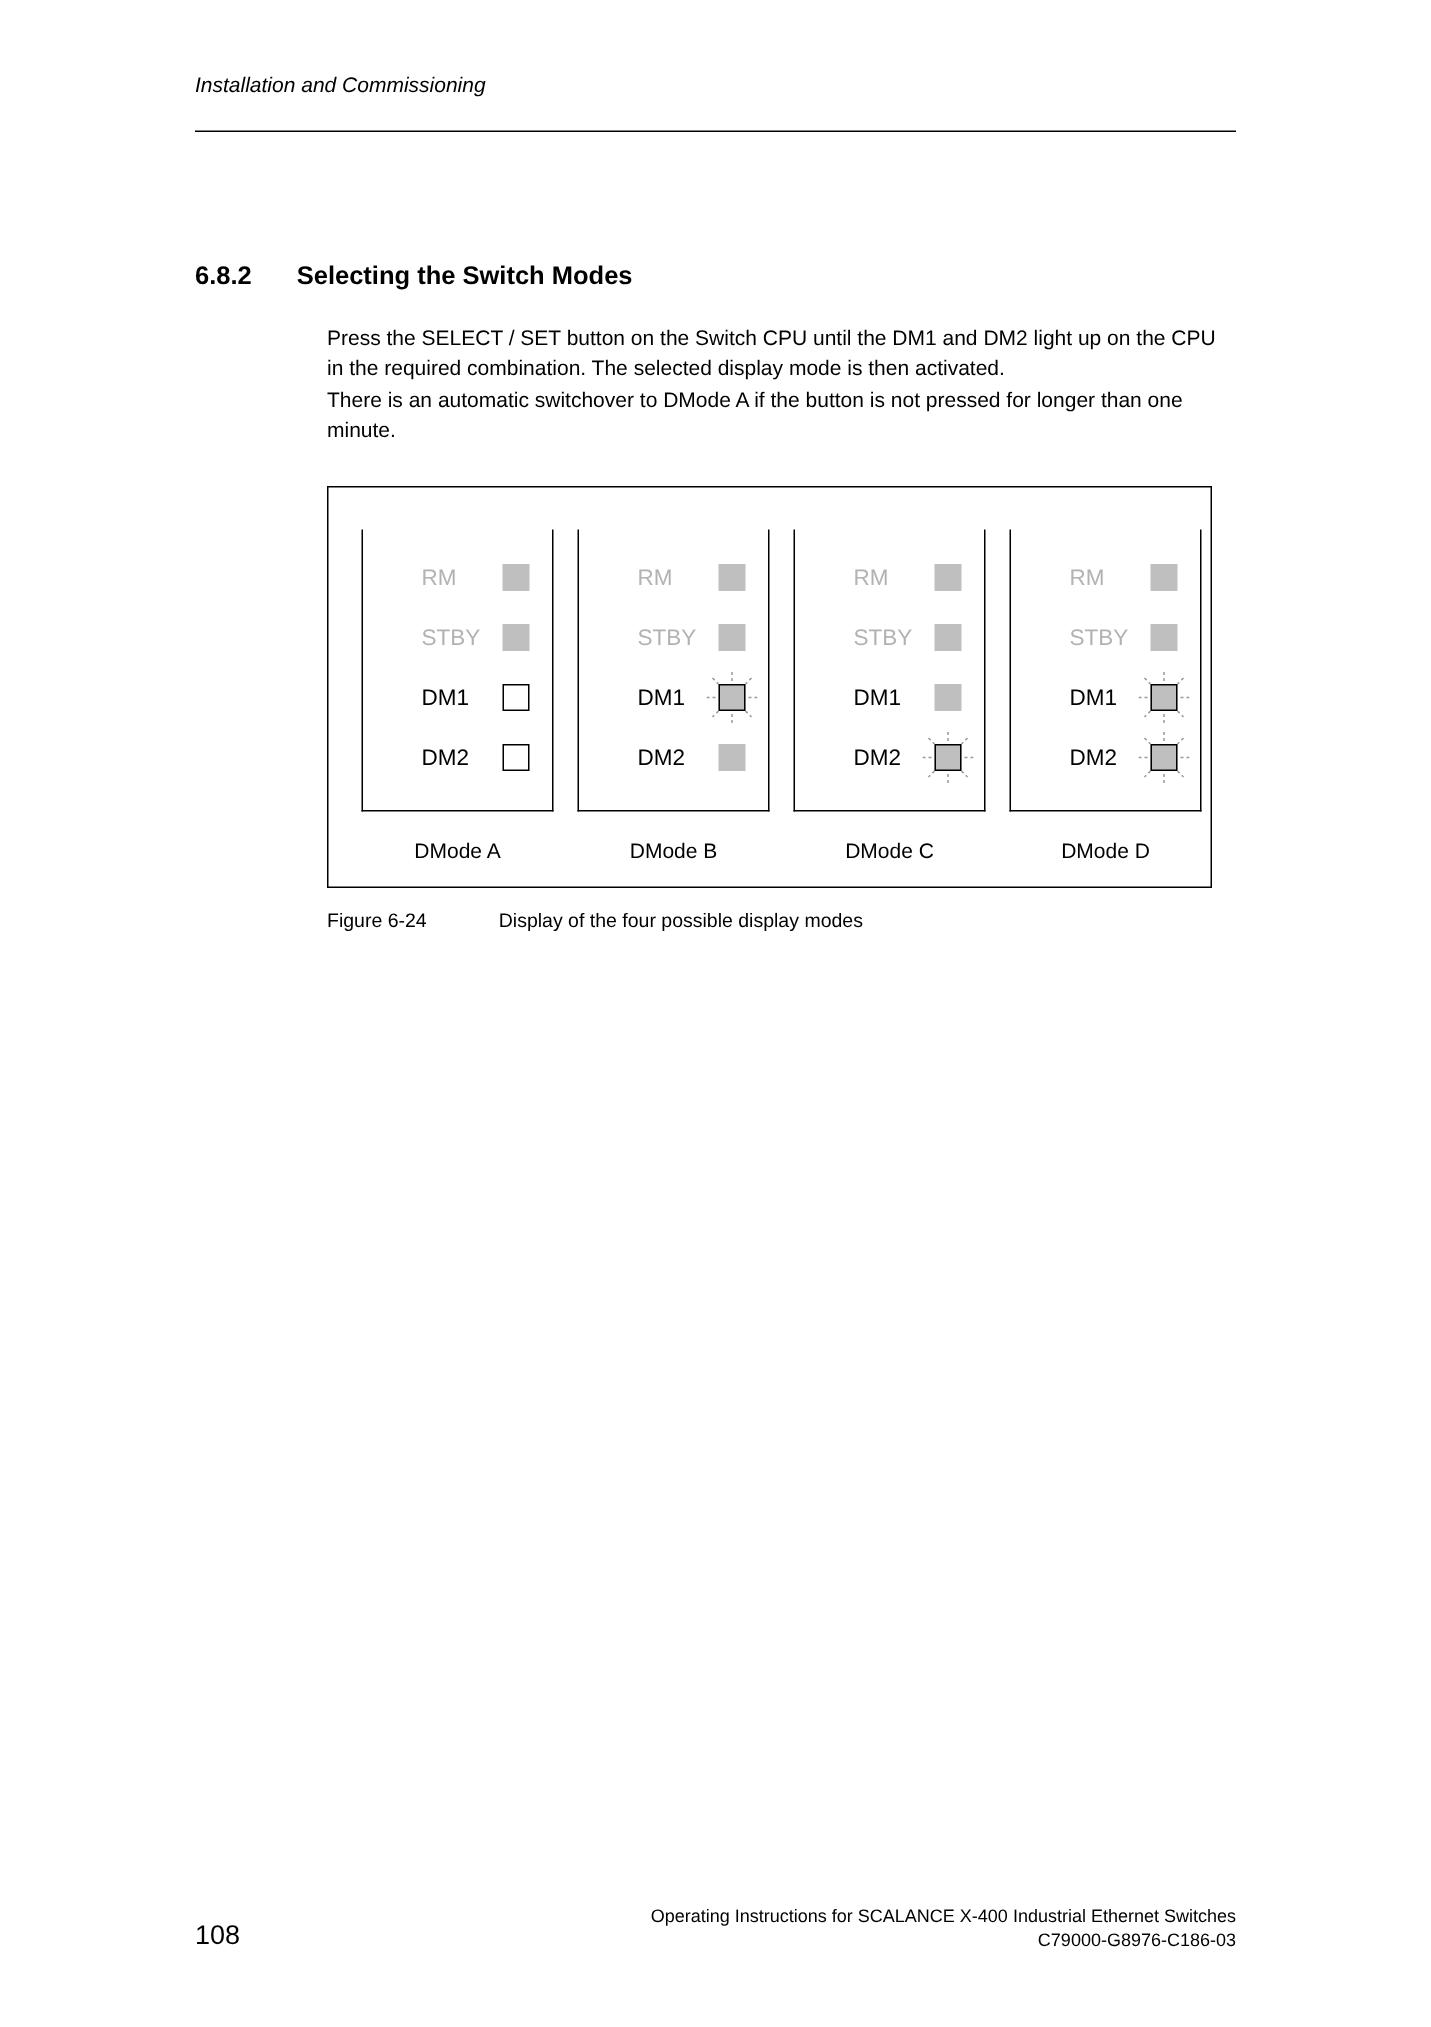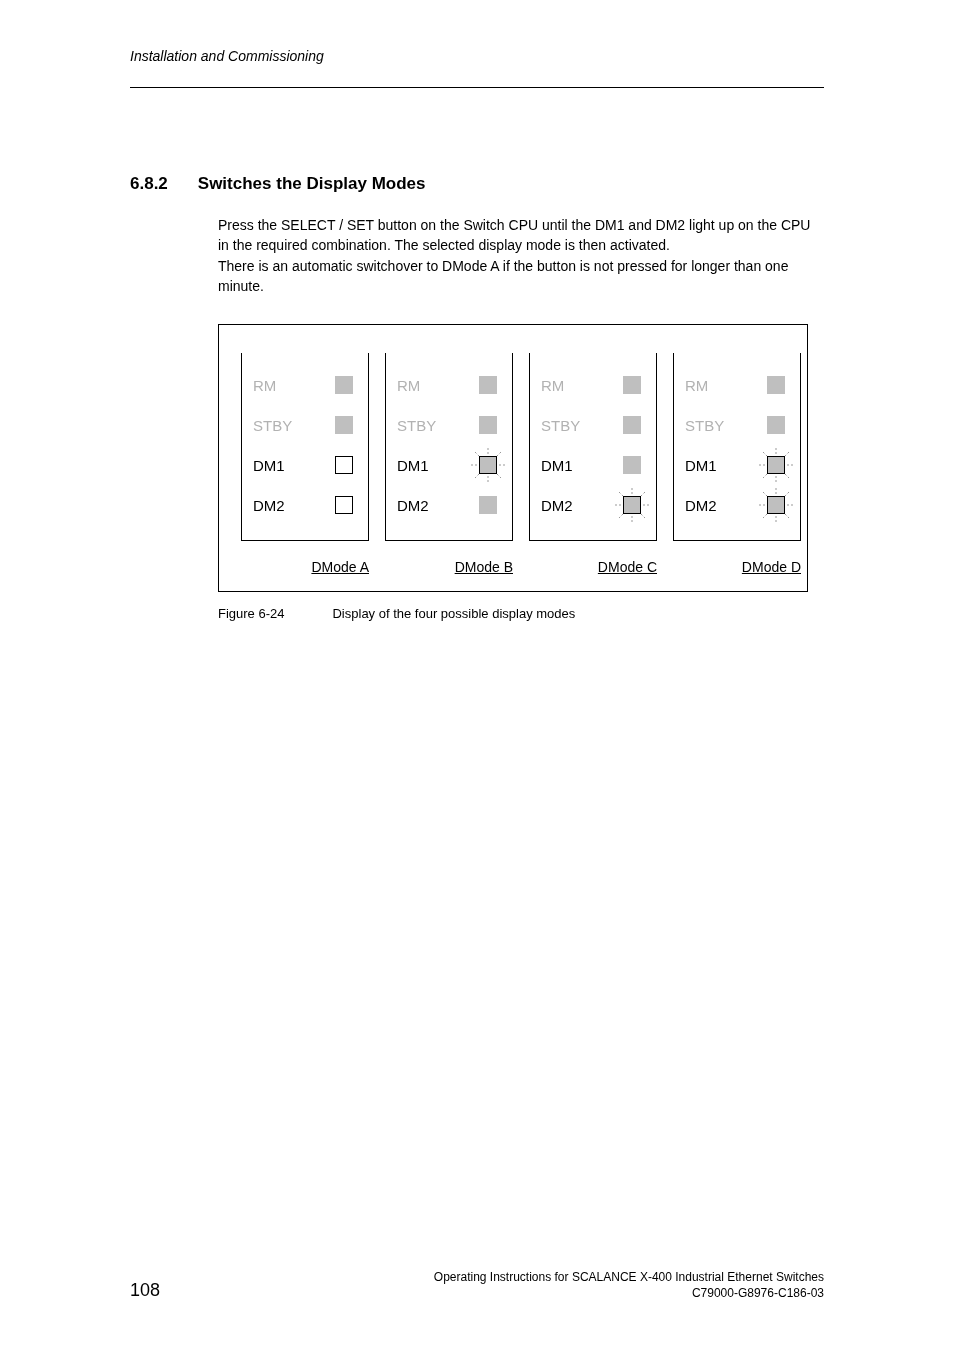--- a/index.html
+++ b/index.html
@@ -82,20 +82,21 @@
       height: 1px;
     }
     .rows {
       padding: 12px 12px 8px 12px;
     }
     .led-row {
       display: flex;
       align-items: center;
       justify-content: space-between;
       height: 40px;
+      margin-left: 28px;
     }
     .led-label {
       font-size: 15px;
       text-align: right;
     }
     .led-label.dimmed {
       color: #b2b2b2;
     }
     .led-box {
       position: relative;
@@ -120,24 +121,23 @@
     .glow {
       position: absolute;
       inset: -4px;
       pointer-events: none;
     }
     .glow svg {
       width: 100%;
       height: 100%;
     }
     .mode-label {
-      text-align: right;
+      text-align: center;
       font-size: 14px;
       margin-top: 18px;
-      text-decoration: underline;
     }
     .figure-caption {
       margin-left: 88px;
       font-size: 13px;
       margin-top: 14px;
       display: flex;
       gap: 48px;
       align-items: center;
     }
     .footer {
@@ -159,21 +159,21 @@
     }
   </style>
 </head>
 <body>
 
 <div class="page">
   <div class="running-header">Installation and Commissioning</div>
 
   <div class="section-heading">
     <span>6.8.2</span>
-    <span>Switches the Display Modes</span>
+    <span>Selecting the Switch Modes</span>
   </div>
 
   <div class="body-block">
     <div>Press the SELECT / SET button on the Switch CPU until the DM1 and DM2 light up on the CPU in the required combination. The selected display mode is then activated.</div>
     <div>There is an automatic switchover to DMode A if the button is not pressed for longer than one minute.</div>
   </div>
 
   <div class="figure-box">
     <div class="panels">
 

